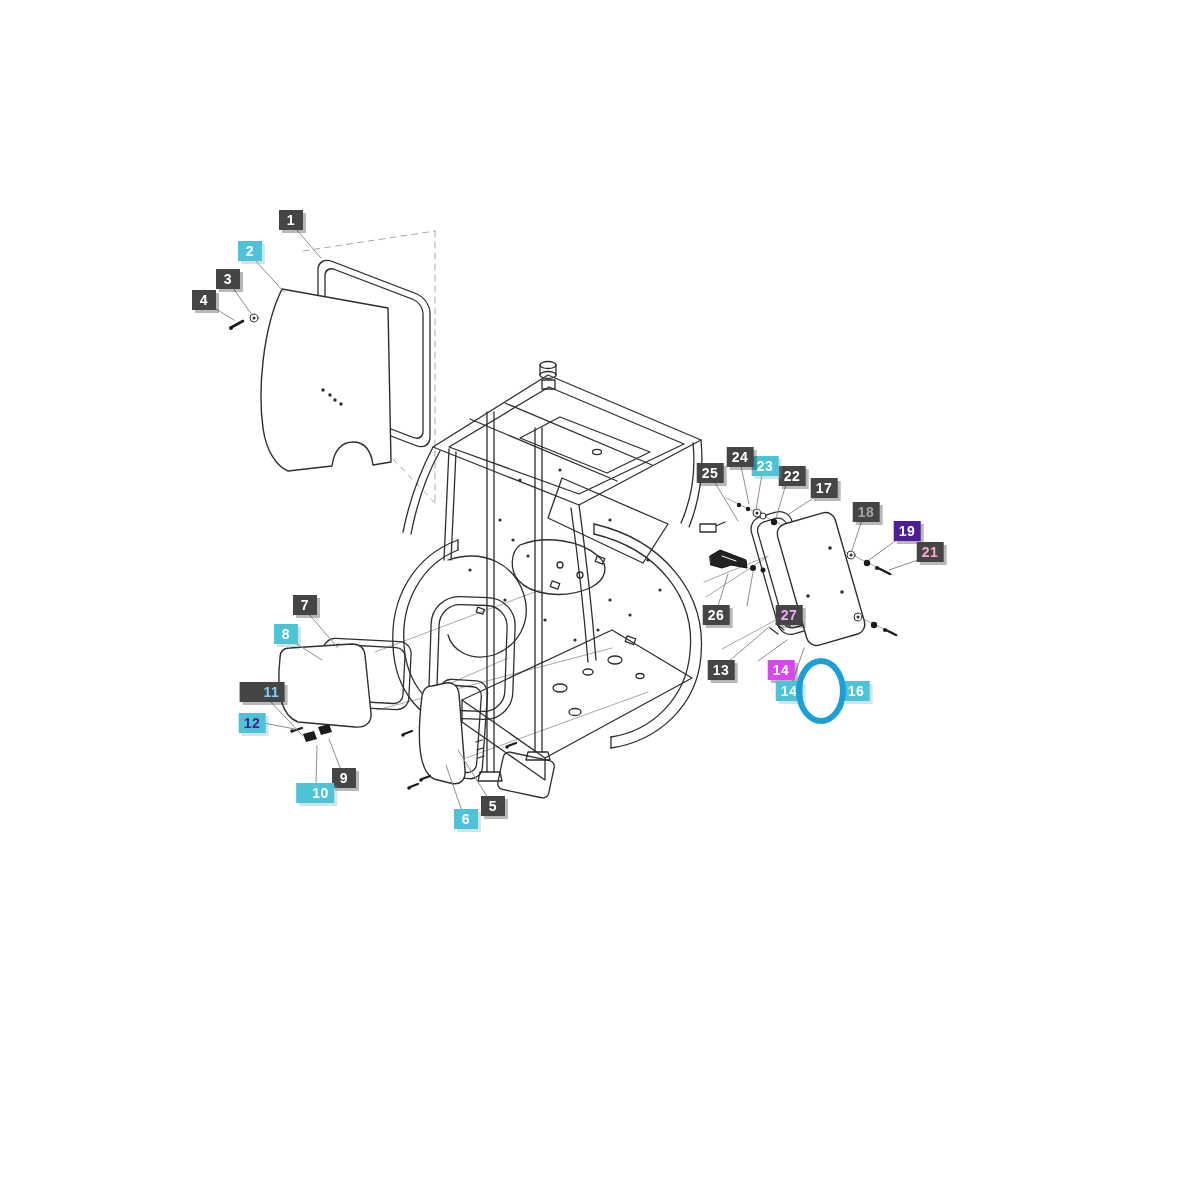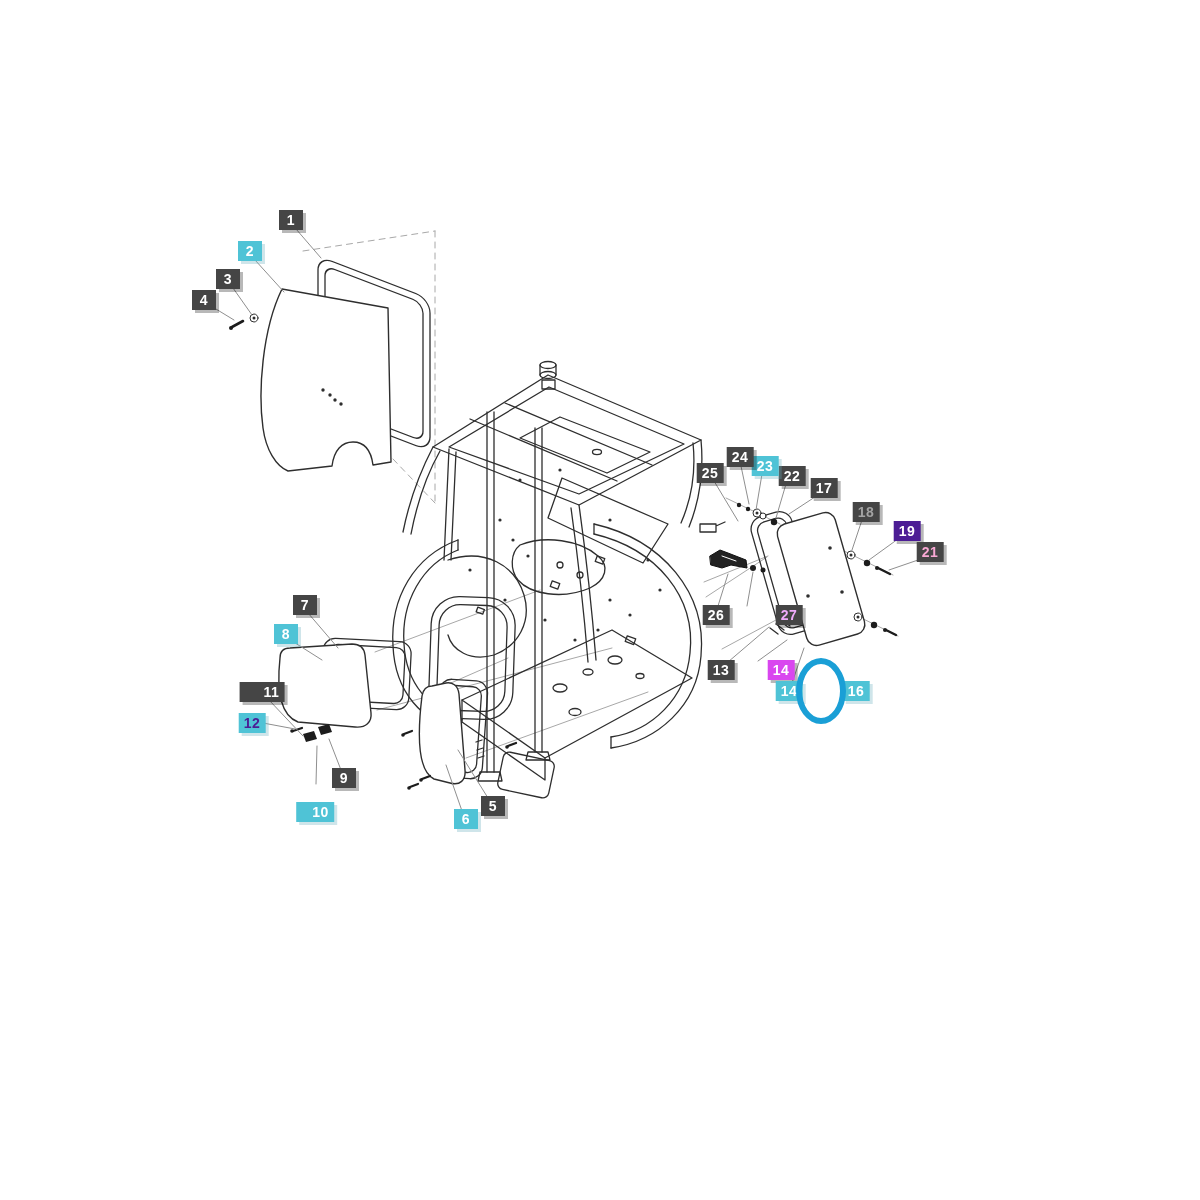--- a/index.html
+++ b/index.html
@@ -269,22 +269,22 @@
   <div id="label-layer">
       <div class="part-label dark" style="left: 291px; top: 220px; background: rgb(69, 69, 69); color: rgb(255, 255, 255);">1</div>
       <div class="part-label cyan" style="left: 250px; top: 251px; background: rgb(79, 195, 214); color: rgb(255, 255, 255);">2</div>
       <div class="part-label dark" style="left: 228px; top: 279px; background: rgb(69, 69, 69); color: rgb(255, 255, 255);">3</div>
       <div class="part-label dark" style="left: 204px; top: 300px; background: rgb(69, 69, 69); color: rgb(255, 255, 255);">4</div>
       <div class="part-label dark" style="left: 493px; top: 806px; background: rgb(69, 69, 69); color: rgb(255, 255, 255);">5</div>
       <div class="part-label cyan" style="left: 466px; top: 819px; background: rgb(79, 195, 214); color: rgb(255, 255, 255);">6</div>
       <div class="part-label dark" style="left: 305px; top: 605px; background: rgb(69, 69, 69); color: rgb(255, 255, 255);">7</div>
       <div class="part-label cyan" style="left: 286px; top: 634px; background: rgb(79, 195, 214); color: rgb(255, 255, 255);">8</div>
       <div class="part-label dark" style="left: 344px; top: 778px; background: rgb(69, 69, 69); color: rgb(255, 255, 255);">9</div>
-      <div class="part-label cyan" style="left: 315px; top: 812px; background: rgb(79, 195, 214); color: rgb(255, 255, 255); padding-left: 16px;">10</div>
-      <div class="part-label dark" style="left: 262px; top: 692px; background: rgb(69, 69, 69); color: #ffffff; padding-left: 24px;">11</div>
+      <div class="part-label cyan" style="left: 315px; top: 793px; background: rgb(79, 195, 214); color: rgb(255, 255, 255); padding-left: 16px;">10</div>
+      <div class="part-label dark" style="left: 262px; top: 692px; background: rgb(69, 69, 69); color: #7dd3fc; padding-left: 24px;">11</div>
       <div class="part-label cyan" style="left: 252px; top: 723px; background: rgb(79, 195, 214); color: #4c1d95;">12</div>
       <div class="part-label dark" style="left: 721px; top: 670px; background: rgb(69, 69, 69); color: rgb(255, 255, 255); text-align: right;">13</div>
       <div class="part-label dark" style="left: 781px; top: 670px; background: #d946ef; color: rgb(255, 255, 255);">14</div>
       <div class="part-label cyan" style="left: 789px; top: 691px; background: rgb(79, 195, 214); color: rgb(255, 255, 255);">14</div>
       <div class="part-label cyan" style="left: 817px; top: 691px; background: rgb(79, 195, 214); color: rgb(255, 255, 255); margin-left: 39px;">16</div>
       <div class="part-label dark" style="left: 824px; top: 488px; background: rgb(69, 69, 69); color: rgb(255, 255, 255);">17</div>
       <div class="part-label dark" style="left: 866px; top: 512px; background: rgb(69, 69, 69); color: #a3a3a3;">18</div>
       <div class="part-label dark" style="left: 907px; top: 531px; background: #4c1d95; color: rgb(255, 255, 255);">19</div>
       <div class="part-label dark" style="left: 930px; top: 552px; background: rgb(69, 69, 69); color: #f9a8d4;">21</div>
       <div class="part-label dark" style="left: 792px; top: 476px; background: rgb(69, 69, 69); color: rgb(255, 255, 255);">22</div>

